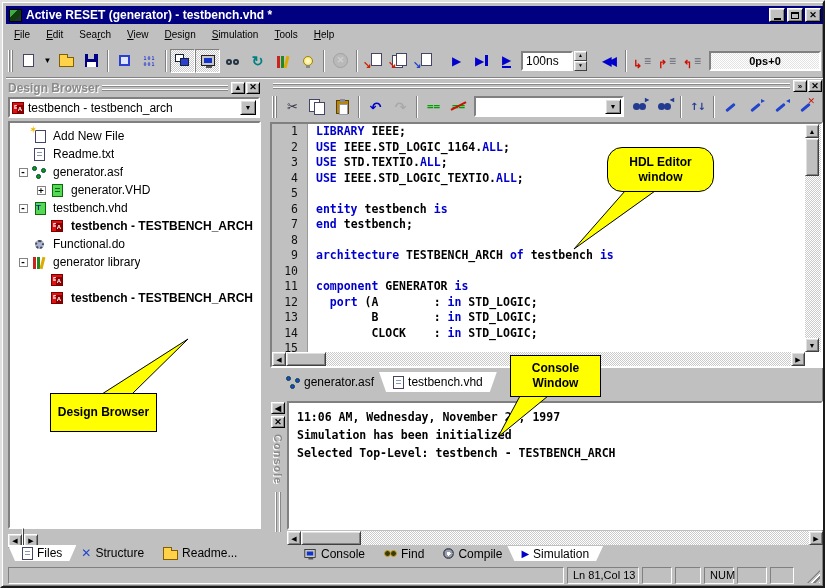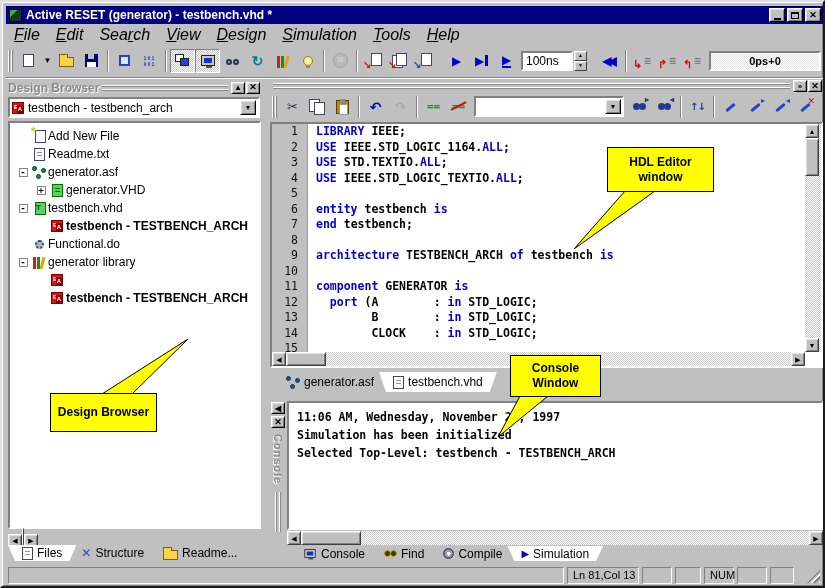--- a/index.html
+++ b/index.html
@@ -16,21 +16,21 @@
   .wtitle{color:#fff;font-weight:bold;font-size:12px;white-space:nowrap;flex:1;}
   .wbtns{display:flex;gap:2px;}
   .wbtn{width:16px;height:14px;background:#c0c0c0;border:1px solid;border-color:#fff #000 #000 #fff;
         box-shadow:inset 1px 1px 0 #dfdfdf,inset -1px -1px 0 #808080;
         display:flex;align-items:center;justify-content:center;padding:0;}
   .gmin{display:block;width:7px;height:2px;background:#000;margin-top:7px;}
   .gmax{display:block;width:8px;height:7px;border:1px solid #000;border-top-width:2px;}
   .gx{font:bold 9px/9px "Liberation Sans",sans-serif;}
   
   .menubar{position:absolute;left:4px;top:24px;width:817px;height:17px;display:flex;align-items:center;}
-  .mi{padding:1px 8px;font-size:16px;font-style:italic;}
+  .mi{padding:1px 8px;font-size:10px;}
   
   .toolbar{position:absolute;left:4px;top:42px;width:817px;height:34px;display:flex;align-items:center;
            border-bottom:1px solid #808080;box-shadow:0 1px 0 #fff;}
   .tgrip{width:5px;height:22px;margin:0 3px 0 2px;flex:none;
          background:linear-gradient(90deg,#fff 0 1px,#808080 1px 2px,transparent 2px 3px,#fff 3px 4px,#808080 4px 5px);}
   .tsep{width:2px;height:22px;margin:0 3px;flex:none;background:linear-gradient(90deg,#808080 0 1px,#fff 1px 2px);}
   .tgap{width:8px;flex:none;}
   .tb{width:25px;height:24px;flex:none;background:#c0c0c0;border:1px solid #c0c0c0;
       display:inline-flex;align-items:center;justify-content:center;position:relative;padding:0;}
   .tb.pressed{border-color:#808080 #fff #fff #808080;
@@ -58,21 +58,21 @@
   .workspace{position:absolute;left:4px;top:77px;width:817px;height:482px;}
   .left-panel{position:absolute;left:0;top:0;width:258px;height:482px;}
   .dbcap{position:absolute;left:0;top:1px;width:256px;height:15px;display:flex;align-items:center;padding:0 2px;}
   .dbcap .txt{font:bold 12px "Liberation Sans",sans-serif;color:#8a8a8a;text-shadow:1px 1px 0 #fff;white-space:nowrap;}
   .db-combo{position:absolute;left:2px;top:18px;width:252px;height:21px;display:flex;align-items:center;gap:4px;padding:1px 2px;}
   .db-combo .val{font-size:12px;white-space:nowrap;flex:1;overflow:hidden;}
   .cbtn{width:16px;height:15px;flex:none;background:#c0c0c0;border:1px solid;border-color:#fff #000 #000 #fff;
         box-shadow:inset 1px 1px 0 #dfdfdf,inset -1px -1px 0 #808080;font:7px/12px "Liberation Sans",sans-serif;text-align:center;padding:0;}
   .db-tree{position:absolute;left:2px;top:42px;width:253px;height:408px;overflow:hidden;padding-top:4px;}
   .trow{display:flex;align-items:center;height:18px;white-space:nowrap;font-size:12px;}
-  .trow .lbl{overflow:hidden;}
+  .trow .lbl{margin-left:5px;overflow:hidden;}
   .trow .lbl.b{font-weight:bold;}
   .expslot{width:14px;flex:none;display:flex;justify-content:center;}
   .exp{width:9px;height:9px;border:1px solid #848484;background:#fff;
        font:bold 9px/7px "DejaVu Sans Mono",monospace;text-align:center;color:#000;}
   .icoslot{width:18px;flex:none;display:flex;justify-content:center;}
   .db-hscroll{position:absolute;left:2px;top:450px;width:253px;height:14px;}
   .db-tabs{position:absolute;left:2px;top:466px;width:253px;height:16px;display:flex;}
   
   .btab{position:relative;height:100%;display:inline-flex;align-items:center;gap:4px;padding:0 14px;
         font-size:12px;background:#c0c0c0;clip-path:polygon(0 0,100% 0,calc(100% - 7px) 100%,7px 100%);
@@ -794,21 +794,21 @@
   </div>
 
   <svg class="co-svg" width="825" height="588">
     <polygon points="100,392 130,392 186,337" fill="#ffff00" stroke="#000" stroke-width="1"></polygon>
     <polygon points="623,189 653,189 572,247" fill="#ffff00" stroke="#000" stroke-width="1"></polygon>
     <polygon points="518,394 546,394 496,435" fill="#ffff00" stroke="#000" stroke-width="1"></polygon>
   </svg>
   <div class="callout" id="co-db" style="left:48px;top:391px;width:107px;height:39px;">
       <span class="cl-line">Design Browser</span>
     </div>
-  <div class="callout" id="co-hdl" style="left:605px;top:145px;width:107px;height:45px;">
+  <div class="callout" id="co-hdl" style="left:605px;top:145px;width:107px;height:45px;border-radius:15px;">
       <span class="cl-line">HDL Editor</span>
       <span class="cl-line">window</span>
     </div>
   <div class="callout" id="co-con" style="left:508px;top:353px;width:91px;height:42px;">
       <span class="cl-line">Console</span>
       <span class="cl-line">Window</span>
     </div>
 
 </div>
 

